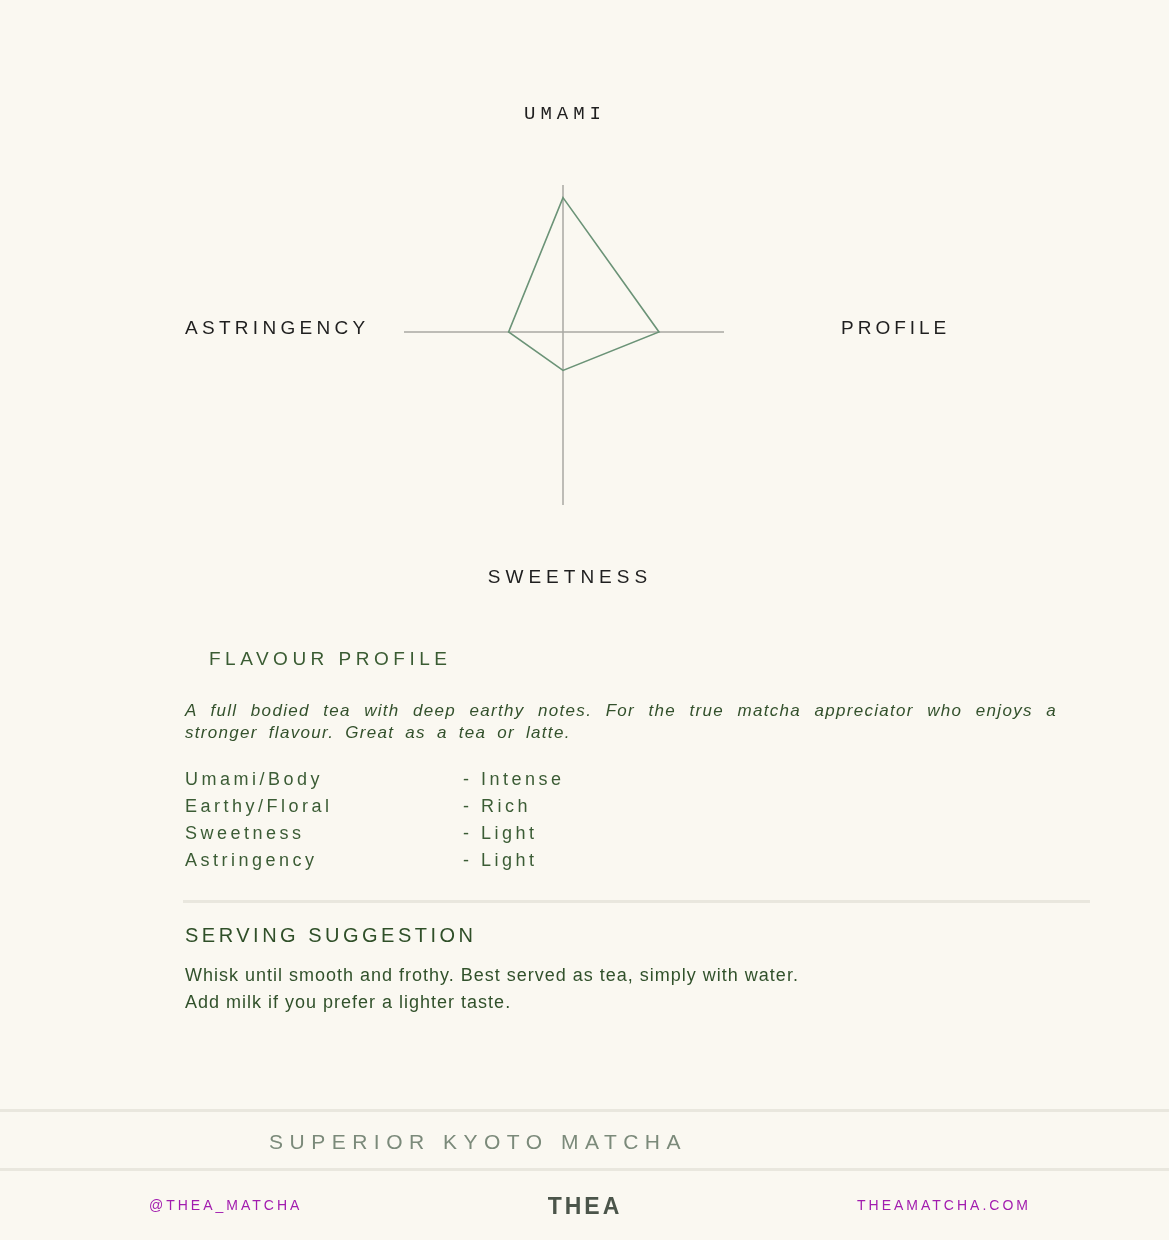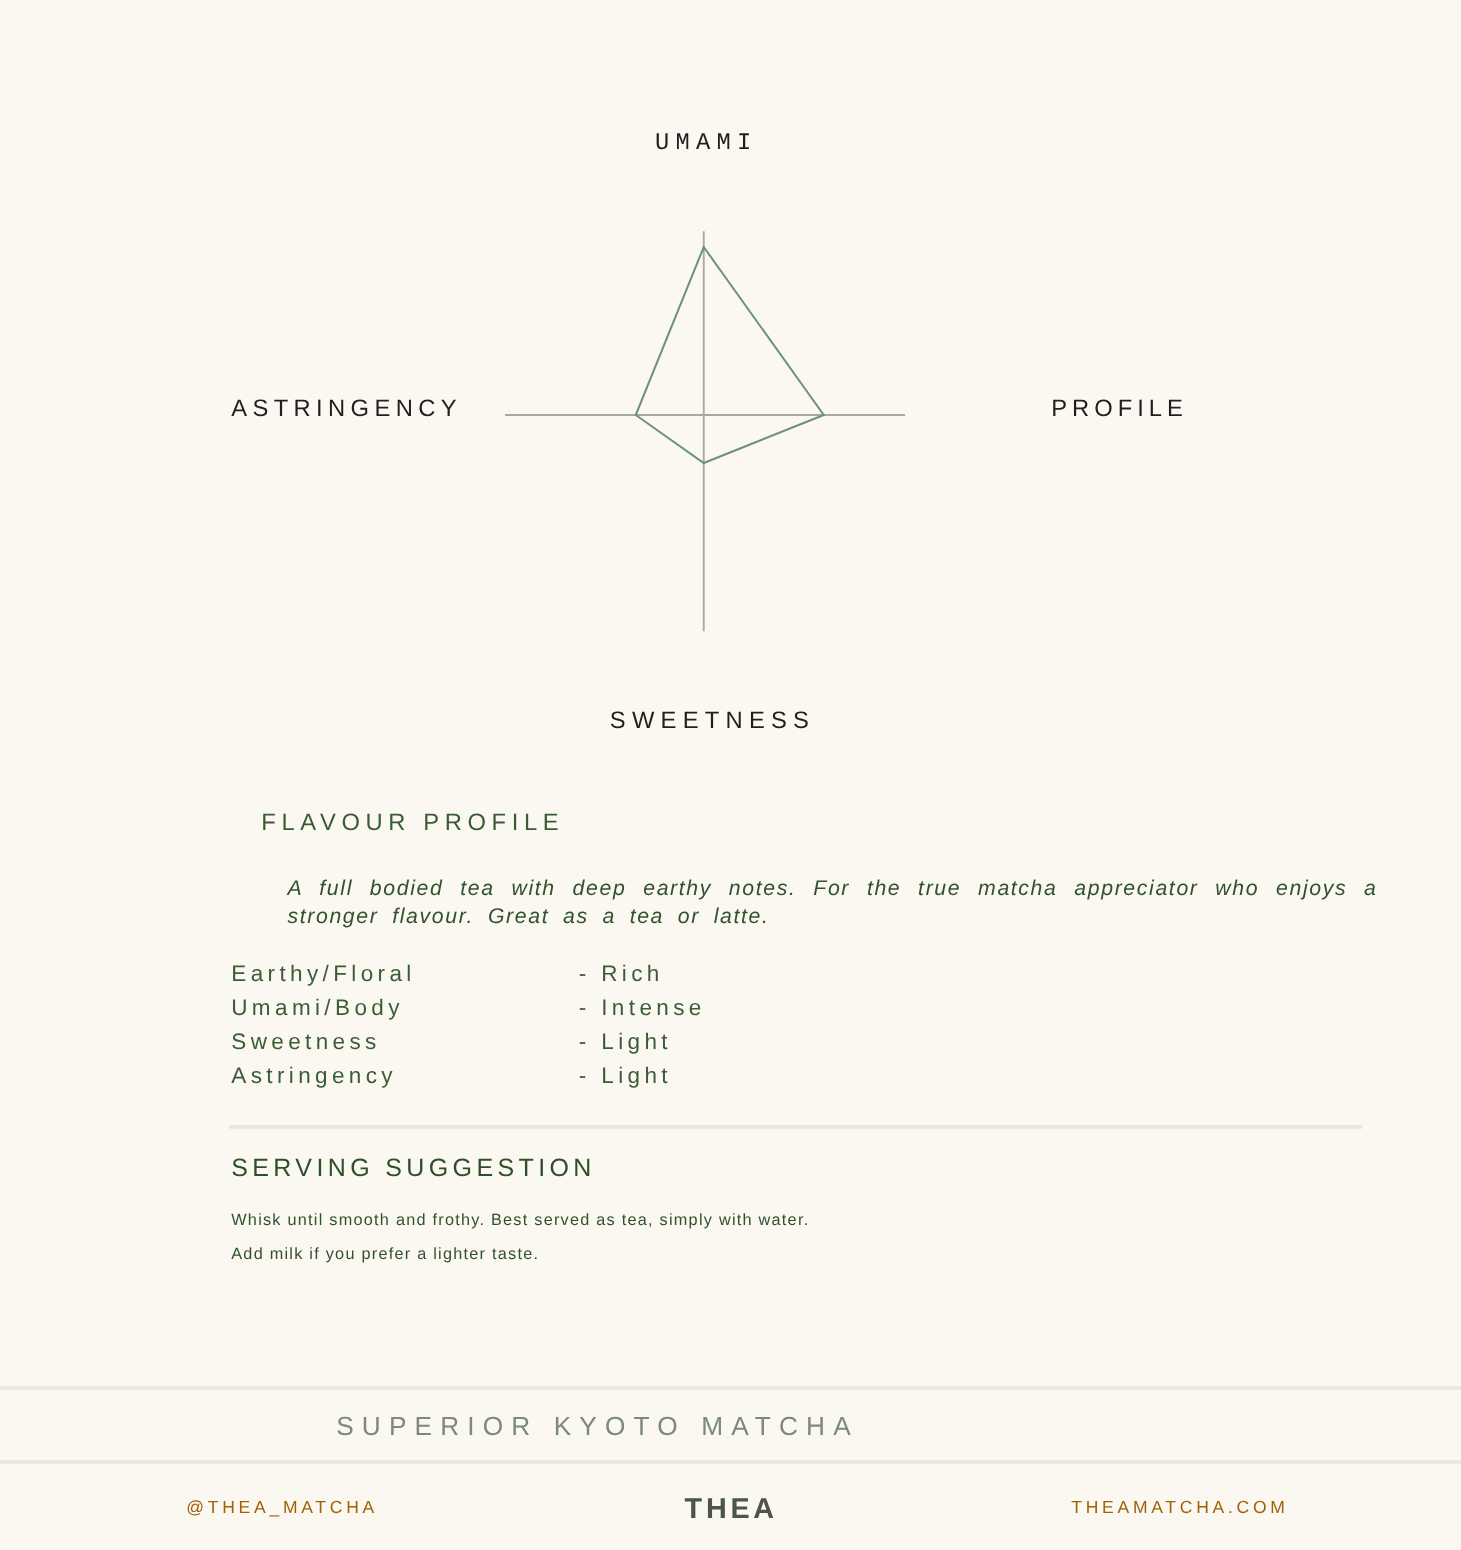--- a/index.html
+++ b/index.html
@@ -50,34 +50,34 @@
   .divider { background: #e9e7de; }
 
   .serving-heading {
     color: #2f4f28;
     font-size: 20px;
     letter-spacing: 3.5px;
     white-space: nowrap;
   }
   .serving-text {
     color: #31512b;
-    font-size: 13px;
+    font-size: 18px;
     letter-spacing: 1px;
     line-height: 27px;
   }
 
   
   .product-name {
     color: #7b8a7a;
     font-size: 21px;
     letter-spacing: 6.5px;
     white-space: nowrap;
   }
   .footer-small {
-    color: #a16207;
+    color: #a21caf;
     font-size: 14px;
     letter-spacing: 3px;
     white-space: nowrap;
   }
   .brand {
     color: #4b554a;
     font-size: 23px;
     font-weight: 700;
     letter-spacing: 3px;
     white-space: nowrap;
@@ -107,30 +107,30 @@
 <svg class="abs" style="left:380px; top:160px;" width="390" height="370" viewBox="0 0 390 370">
   <line x1="183" y1="25" x2="183" y2="345" stroke="#a9a9a2"></line>
   <line x1="24" y1="172" x2="344" y2="172" stroke="#a9a9a2"></line>
   <polygon points="183,37.599999999999994 279,172 183,210.4 128.6,172" stroke="#6b9377"></polygon>
 </svg>
 
 <div class="abs" style="left:185px; top:648px;margin-left:24px;">
   <span class="section-heading">FLAVOUR PROFILE</span>
 </div>
 
-<div class="abs description" style="left:185px; top:700px; width:872px;margin-left:45px;">A full bodied tea with deep earthy notes. For the true matcha appreciator who enjoys a stronger flavour. Great as a tea or latte.</div>
+<div class="abs description" style="left:185px; top:700px; width:872px;">A full bodied tea with deep earthy notes. For the true matcha appreciator who enjoys a stronger flavour. Great as a tea or latte.</div>
 
 <div class="abs" style="left:185px; top:766px;">
   <div class="attr-row">
+    <span class="attr-label">Umami/Body</span>
+    <span class="attr-value">- Intense</span>
+  </div>
+  <div class="attr-row">
     <span class="attr-label">Earthy/Floral</span>
     <span class="attr-value">- Rich</span>
-  </div>
-  <div class="attr-row">
-    <span class="attr-label">Umami/Body</span>
-    <span class="attr-value">- Intense</span>
   </div>
   <div class="attr-row">
     <span class="attr-label">Sweetness</span>
     <span class="attr-value">- Light</span>
   </div>
   <div class="attr-row">
     <span class="attr-label">Astringency</span>
     <span class="attr-value">- Light</span>
   </div>
 </div>

